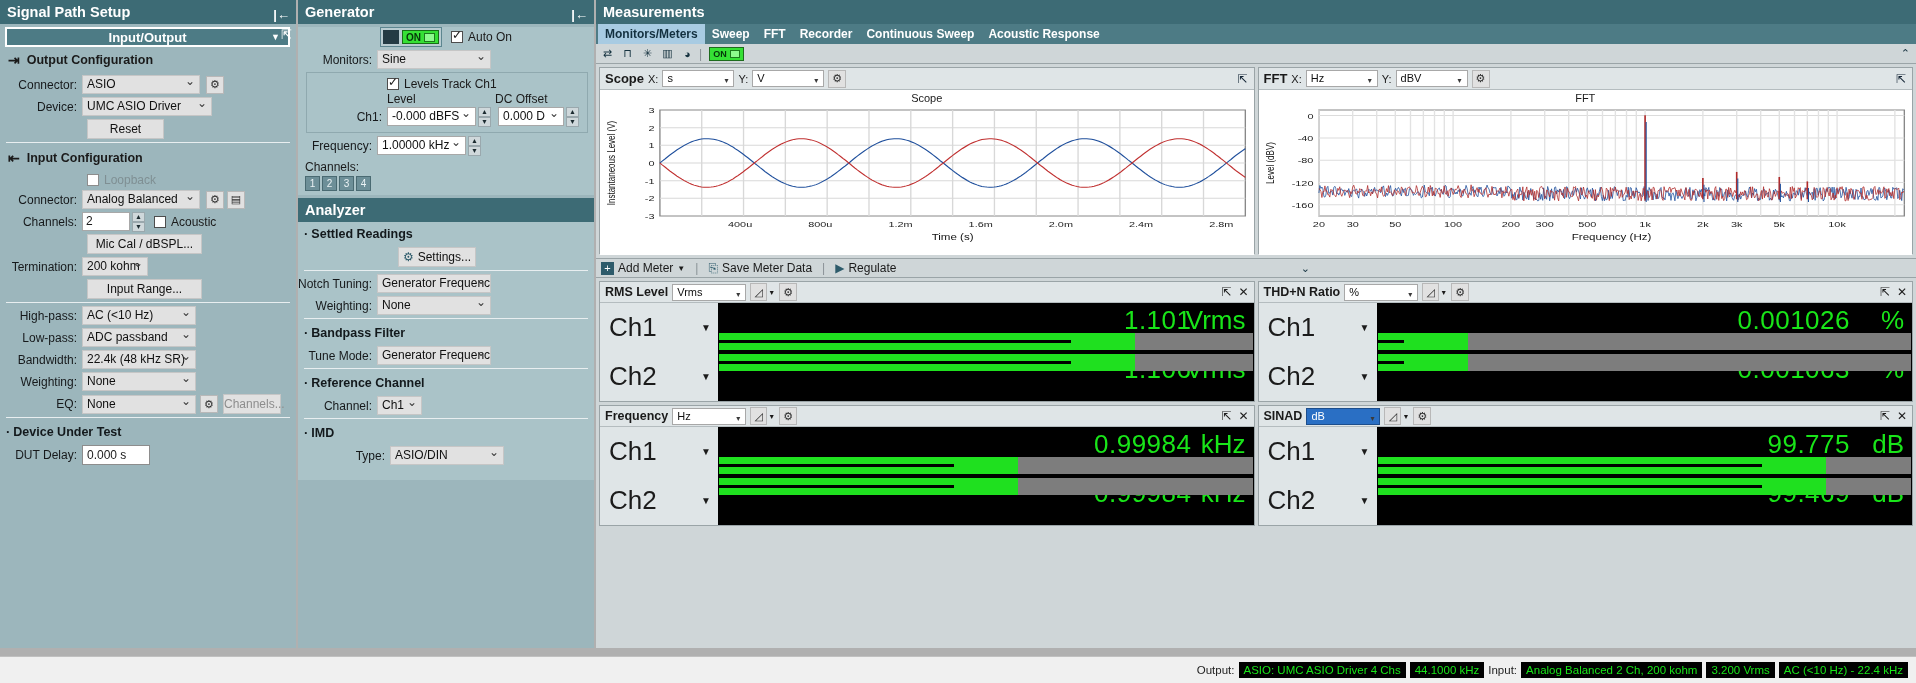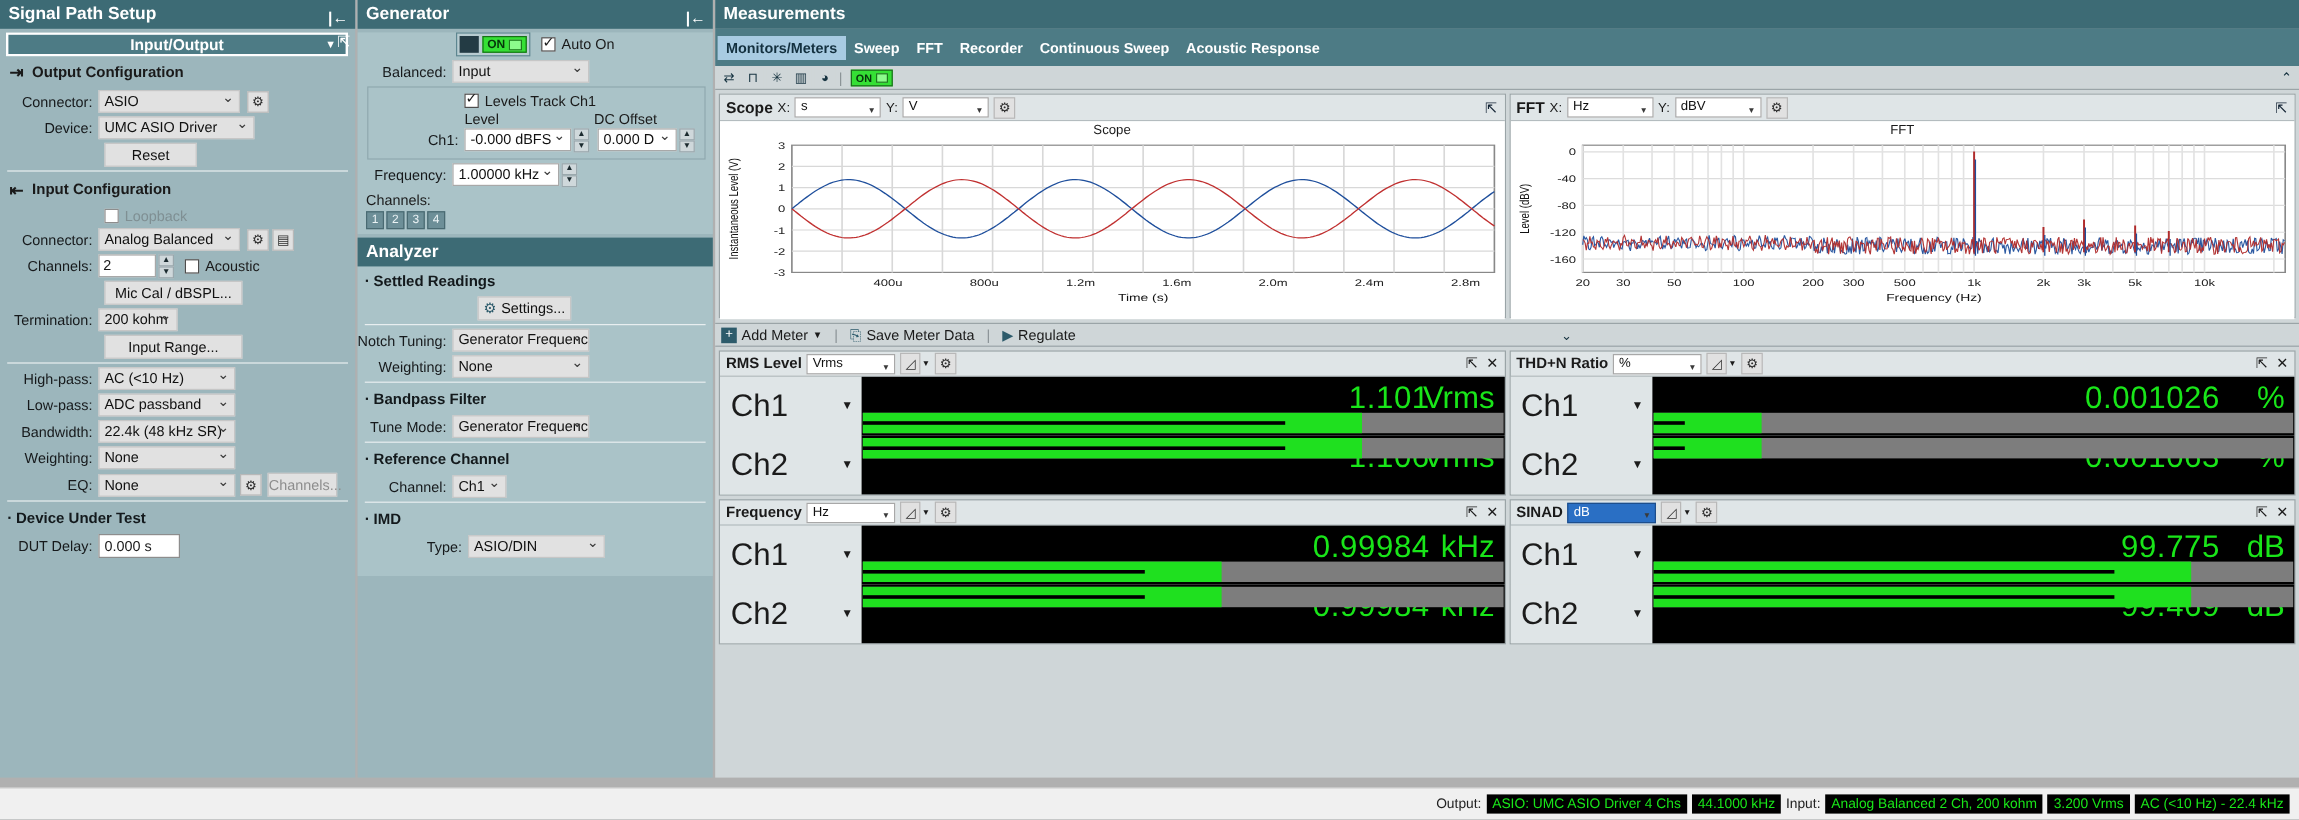--- a/index.html
+++ b/index.html
@@ -134,21 +134,21 @@
   .levelbox { border: 1px solid #8fa9af; margin: 3px 6px 0 8px; padding: 3px 4px 5px 4px; }
   .chbtns { display: flex; gap: 2px; padding: 2px 0 0 7px; }
   .chbtns div {
     width: 15px; height: 15px; background: #6d8f98; border: 1px solid #4a6a72;
     color: #eaf2f4; font-size: 10px; text-align: center; line-height: 14px;
   }
 
   
   #measurements { position: absolute; left: 596px; top: 0; width: 1320px; height: 648px; background: #cfd6d8; }
   #meas-tabs {
-    background: #4d7b85; height: 31px; display: flex; align-items: center; padding-left: 2px;
+    background: #4d7b85; height: 20px; display: flex; align-items: center; padding-left: 2px;
   }
   #meas-tabs .tab {
     color: #ffffff; font-weight: bold; font-size: 12px; padding: 0 7px; height: 20px; line-height: 20px;
     white-space: nowrap;
   }
   #meas-tabs .tab.active { background: #a8cbe2; color: #13303f; }
   #meas-toolbar {
     height: 20px; background: #cfd6d8; display: flex; align-items: center; gap: 3px; padding-left: 3px;
     border-bottom: 1px solid #9aa4a7;
   }
@@ -338,22 +338,22 @@
             <span>ON</span>
               <span class="led"></span>
           </span>
         </div>
         <label class="chk" style="margin-left:9px">
           <span class="box on"></span>
           <span class="t">Auto On</span>
         </label>
       </div>
       <div class="row">
-        <div class="lbl" style="width:79px">Balanced:</div>
-        <div class="fake-select" style="width:114px">Input</div>
+        <div class="lbl" style="width:79px">Monitors:</div>
+        <div class="fake-select" style="width:114px">Sine</div>
       </div>
 
       <div class="levelbox">
         <div class="row" style="padding-left:76px;margin:1px 0">
           <label class="chk">
             <span class="box on"></span>
             <span class="t">Levels Track Ch1</span>
           </label>
         </div>
         <div class="row" style="margin:1px 0">

